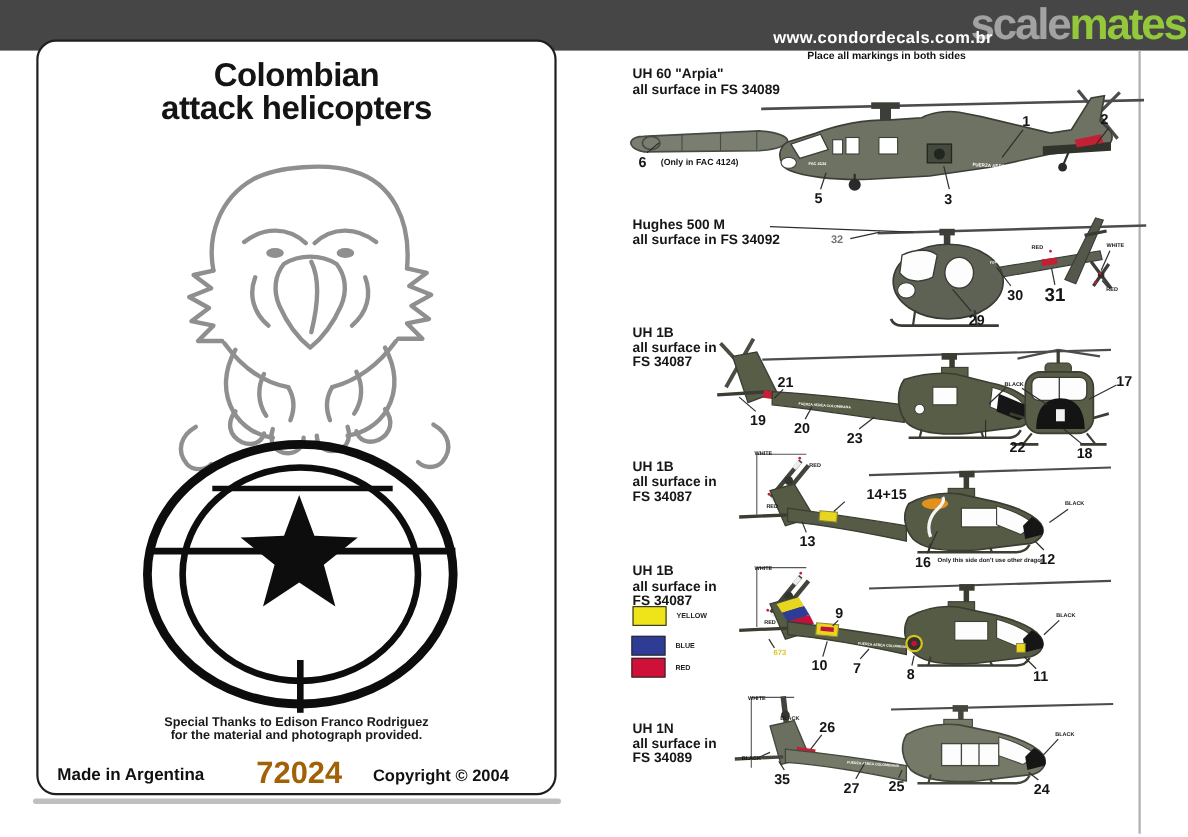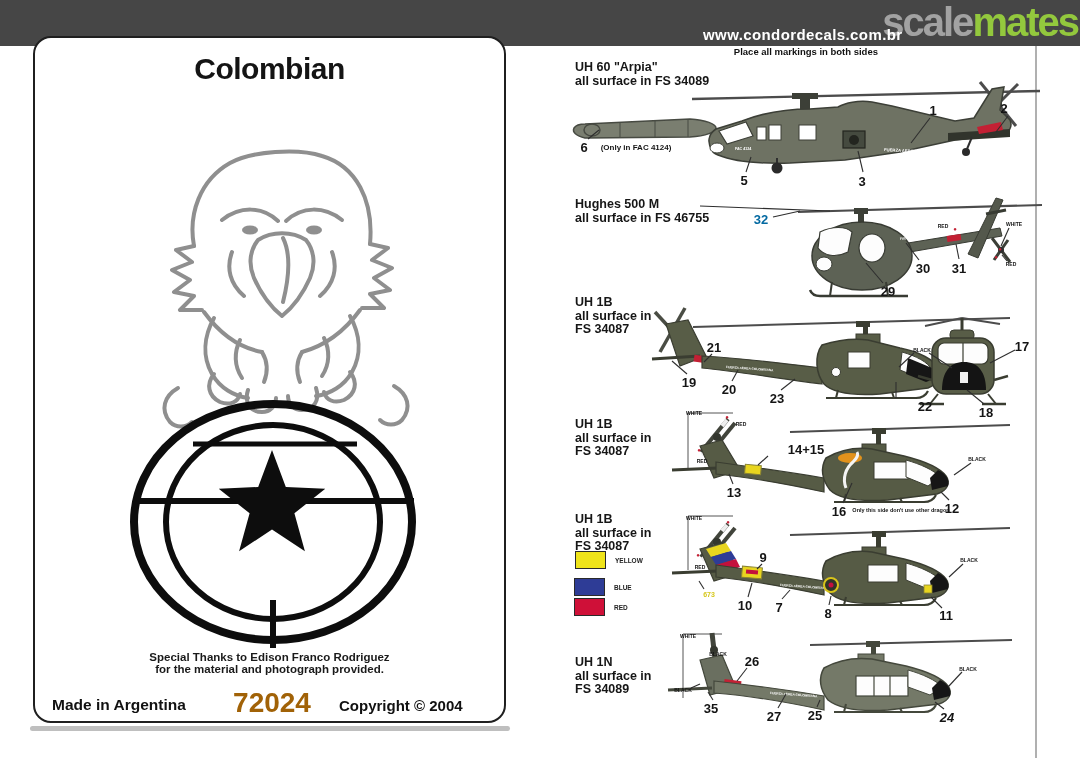--- a/index.html
+++ b/index.html
@@ -44,20 +44,21 @@
   <div class="topband">
     <div class="logo"><span class="lg1">scale</span><span class="lg2">mates</span></div>
     <div class="siteurl">www.condordecals.com.br</div>
   </div>
   <div class="instruction">Place all markings in both sides</div>
 
   <div class="card"></div>
   <div class="cardshadow"></div>
   <div class="title">
     <div>Colombian</div>
+    <div>attack helicopters</div>
   </div>
 
   <svg style="left:140px;top:140px" width="290" height="285" viewBox="140 140 290 285">
     <g fill="none" stroke="#8f8f8f" stroke-width="4" stroke-linecap="round" stroke-linejoin="round">
       <path d="M194,246 C188,214 200,180 230,163 C252,151 298,148 322,156 C356,166 374,200 370,244"></path>
       <path d="M194,246 L176,250 L192,262 L172,270 L190,280 L174,292 L194,296 L180,310 L202,310"></path>
       <path d="M370,244 L388,248 L372,260 L392,268 L374,278 L390,290 L370,294 L384,308 L362,308"></path>
       <path d="M222,220 C240,206 262,206 278,221"></path>
       <path d="M342,220 C324,206 302,206 286,221"></path>
       <path d="M258,240 C250,250 248,264 254,278 C262,296 272,308 282,316 C292,308 302,296 310,278 C316,264 314,250 306,240 C292,231 272,231 258,240 Z"></path>
@@ -101,21 +102,21 @@
   <div class="copyright">Copyright © 2004</div>
 
   <div class="sheetedge"></div>
 
   <div class="seclabel" style="left:575px;top:61px">
     <div>UH 60 "Arpia"</div>
       <div>all surface in FS 34089</div>
   </div>
   <div class="seclabel" style="left:575px;top:198px">
     <div>Hughes 500 M</div>
-      <div>all surface in FS 46755</div>
+      <div>all surface in FS 34092</div>
   </div>
   <div class="seclabel" style="left:575px;top:296px">
     <div>UH 1B</div>
       <div>all surface in</div>
       <div>FS 34087</div>
   </div>
   <div class="seclabel" style="left:575px;top:418px">
     <div>UH 1B</div>
       <div>all surface in</div>
       <div>FS 34087</div>
@@ -364,24 +365,24 @@
       <line x1="944" y1="709" x2="935" y2="702" stroke="#2e2e2e" stroke-width="1.1"></line>
       <line x1="962" y1="672" x2="948" y2="687" stroke="#2e2e2e" stroke-width="1.1"></line>
     </svg>
   <div id="annotation-layer">
       <span class="ann" style="left: 584px; top: 147px; font-size: 13px; color: rgb(20, 20, 20);">6</span>
       <span class="ann" style="left: 636px; top: 148px; font-size: 8px; color: rgb(20, 20, 20);">(Only in FAC 4124)</span>
       <span class="ann" style="left: 744px; top: 180px; font-size: 13px; color: rgb(20, 20, 20);">5</span>
       <span class="ann" style="left: 862px; top: 181px; font-size: 13px; color: rgb(20, 20, 20);">3</span>
       <span class="ann" style="left: 933px; top: 110px; font-size: 13px; color: rgb(20, 20, 20);">1</span>
       <span class="ann" style="left: 1004px; top: 108px; font-size: 13px; color: rgb(20, 20, 20);">2</span>
-      <span class="ann" style="left: 761px; top: 219px; font-size: 13px; color: #0369a1;">32</span>
+      <span class="ann" style="left: 761px; top: 219px; font-size: 10px; color: #737373;">32</span>
       <span class="ann" style="left: 888px; top: 291px; font-size: 13px; color: rgb(20, 20, 20);">29</span>
       <span class="ann" style="left: 923px; top: 268px; font-size: 13px; color: rgb(20, 20, 20);">30</span>
-      <span class="ann" style="left: 959px; top: 268px; font-size: 13px; color: rgb(20, 20, 20);">31</span>
+      <span class="ann" style="left: 959px; top: 268px; font-size: 17px; color: rgb(20, 20, 20);">31</span>
       <span class="ann" style="left: 943px; top: 226px; font-size: 5px; color: rgb(20, 20, 20);">RED</span>
       <span class="ann" style="left: 1014px; top: 224px; font-size: 5px; color: rgb(20, 20, 20);">WHITE</span>
       <span class="ann" style="left: 1011px; top: 264px; font-size: 5px; color: rgb(20, 20, 20);">RED</span>
       <span class="ann" style="left: 955px; top: 229px; font-size: 6px; color: rgb(195, 32, 52);">●</span>
       <span class="ann" style="left: 1000px; top: 249px; font-size: 6px; color: rgb(195, 32, 52);">●</span>
       <span class="ann" style="left: 996px; top: 257px; font-size: 6px; color: rgb(195, 32, 52);">●</span>
       <span class="ann" style="left: 714px; top: 347px; font-size: 13px; color: rgb(20, 20, 20);">21</span>
       <span class="ann" style="left: 689px; top: 382px; font-size: 13px; color: rgb(20, 20, 20);">19</span>
       <span class="ann" style="left: 729px; top: 389px; font-size: 13px; color: rgb(20, 20, 20);">20</span>
       <span class="ann" style="left: 777px; top: 398px; font-size: 13px; color: rgb(20, 20, 20);">23</span>
@@ -411,17 +412,17 @@
       <span class="ann" style="left: 828px; top: 613px; font-size: 13px; color: rgb(20, 20, 20);">8</span>
       <span class="ann" style="left: 946px; top: 615px; font-size: 13px; color: rgb(20, 20, 20);">11</span>
       <span class="ann" style="left: 969px; top: 560px; font-size: 5px; color: rgb(20, 20, 20);">BLACK</span>
       <span class="ann" style="left: 688px; top: 636px; font-size: 5px; color: rgb(20, 20, 20);">WHITE</span>
       <span class="ann" style="left: 718px; top: 654px; font-size: 5px; color: rgb(20, 20, 20);">BLACK</span>
       <span class="ann" style="left: 683px; top: 690px; font-size: 5px; color: rgb(20, 20, 20);">BLACK</span>
       <span class="ann" style="left: 752px; top: 661px; font-size: 13px; color: rgb(20, 20, 20);">26</span>
       <span class="ann" style="left: 711px; top: 708px; font-size: 13px; color: rgb(20, 20, 20);">35</span>
       <span class="ann" style="left: 774px; top: 716px; font-size: 13px; color: rgb(20, 20, 20);">27</span>
       <span class="ann" style="left: 815px; top: 715px; font-size: 13px; color: rgb(20, 20, 20);">25</span>
-      <span class="ann" style="left: 947px; top: 717px; font-size: 13px; color: rgb(20, 20, 20); font-style: italic;">24</span>
+      <span class="ann" style="left: 947px; top: 717px; font-size: 13px; color: rgb(20, 20, 20);">24</span>
       <span class="ann" style="left: 968px; top: 669px; font-size: 5px; color: rgb(20, 20, 20);">BLACK</span>
     </div>
 
 </div>
 
 </body></html>

